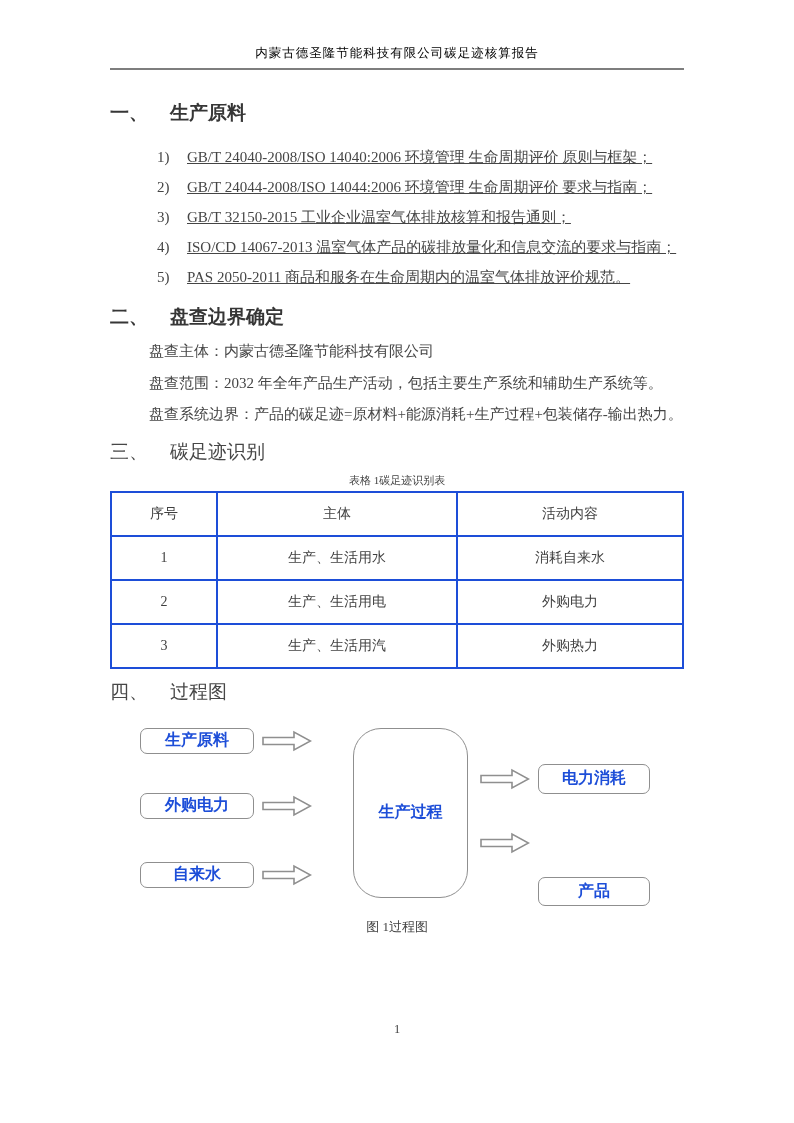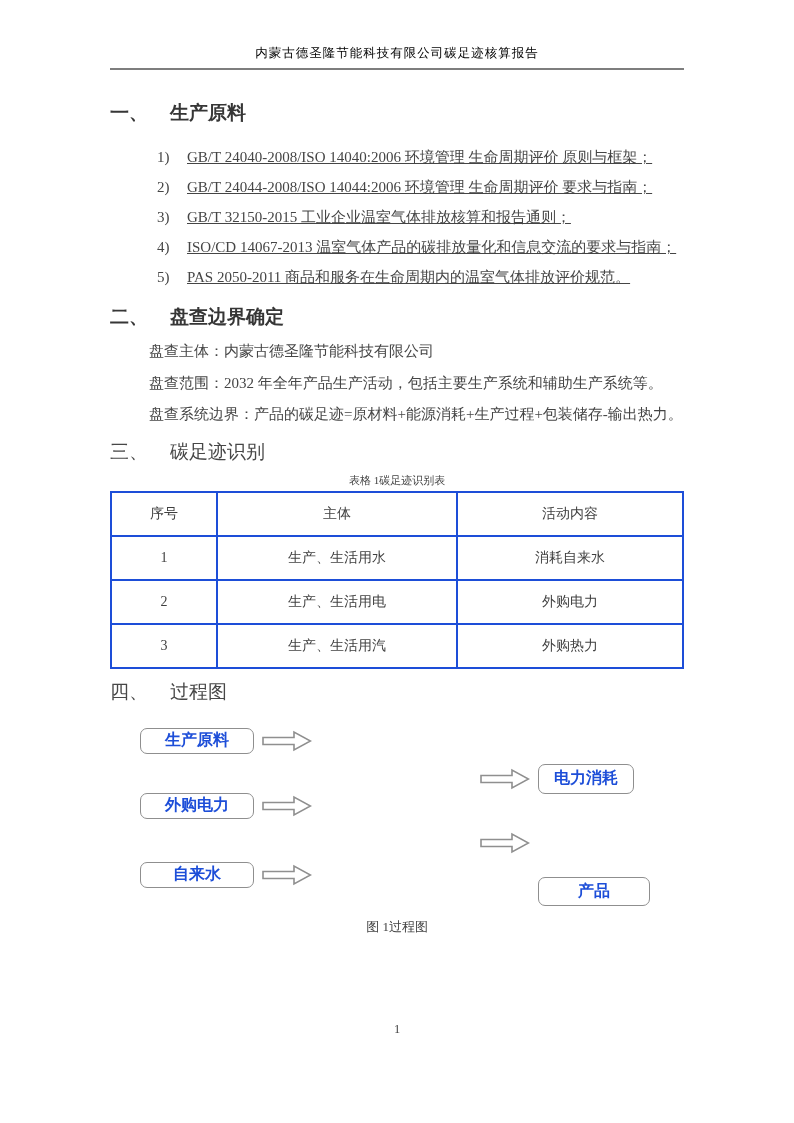--- a/index.html
+++ b/index.html
@@ -141,29 +141,30 @@
     <svg class="d-arrow" style="left:152px;top:7px;" width="50" height="22" viewBox="0 0 50 22">
       <path d="M1 7.5 H32 V2 L48.5 11 L32 20 V14.5 H1 Z" fill="#ffffff" stroke="#8f8f8f" stroke-width="1.6"></path>
     </svg>
     <svg class="d-arrow" style="left:152px;top:72px;" width="50" height="22" viewBox="0 0 50 22">
       <path d="M1 7.5 H32 V2 L48.5 11 L32 20 V14.5 H1 Z" fill="#ffffff" stroke="#8f8f8f" stroke-width="1.6"></path>
     </svg>
     <svg class="d-arrow" style="left:152px;top:141px;" width="50" height="22" viewBox="0 0 50 22">
       <path d="M1 7.5 H32 V2 L48.5 11 L32 20 V14.5 H1 Z" fill="#ffffff" stroke="#8f8f8f" stroke-width="1.6"></path>
     </svg>
 
+    <div class="d-box d-process" style="left:243px;top:5px;width:115px;height:170px;">生产过程</div>
 
     <svg class="d-arrow" style="left:370px;top:45px;" width="50" height="22" viewBox="0 0 50 22">
       <path d="M1 7.5 H32 V2 L48.5 11 L32 20 V14.5 H1 Z" fill="#ffffff" stroke="#8f8f8f" stroke-width="1.6"></path>
     </svg>
     <svg class="d-arrow" style="left:370px;top:109px;" width="50" height="22" viewBox="0 0 50 22">
       <path d="M1 7.5 H32 V2 L48.5 11 L32 20 V14.5 H1 Z" fill="#ffffff" stroke="#8f8f8f" stroke-width="1.6"></path>
     </svg>
 
-    <div class="d-box" style="left:428px;top:41px;width:96px;height:30px;">电力消耗</div>
+    <div class="d-box" style="left:428px;top:41px;width:112px;height:30px;">电力消耗</div>
     <div class="d-box" style="left:428px;top:106px;width:112px;height:29px;margin-top:48px;">产品</div>
   </div>
 
   <div class="figure-caption">图 1过程图</div>
 
   <div class="page-number">1</div>
 
 </div>
 
 </body></html>

